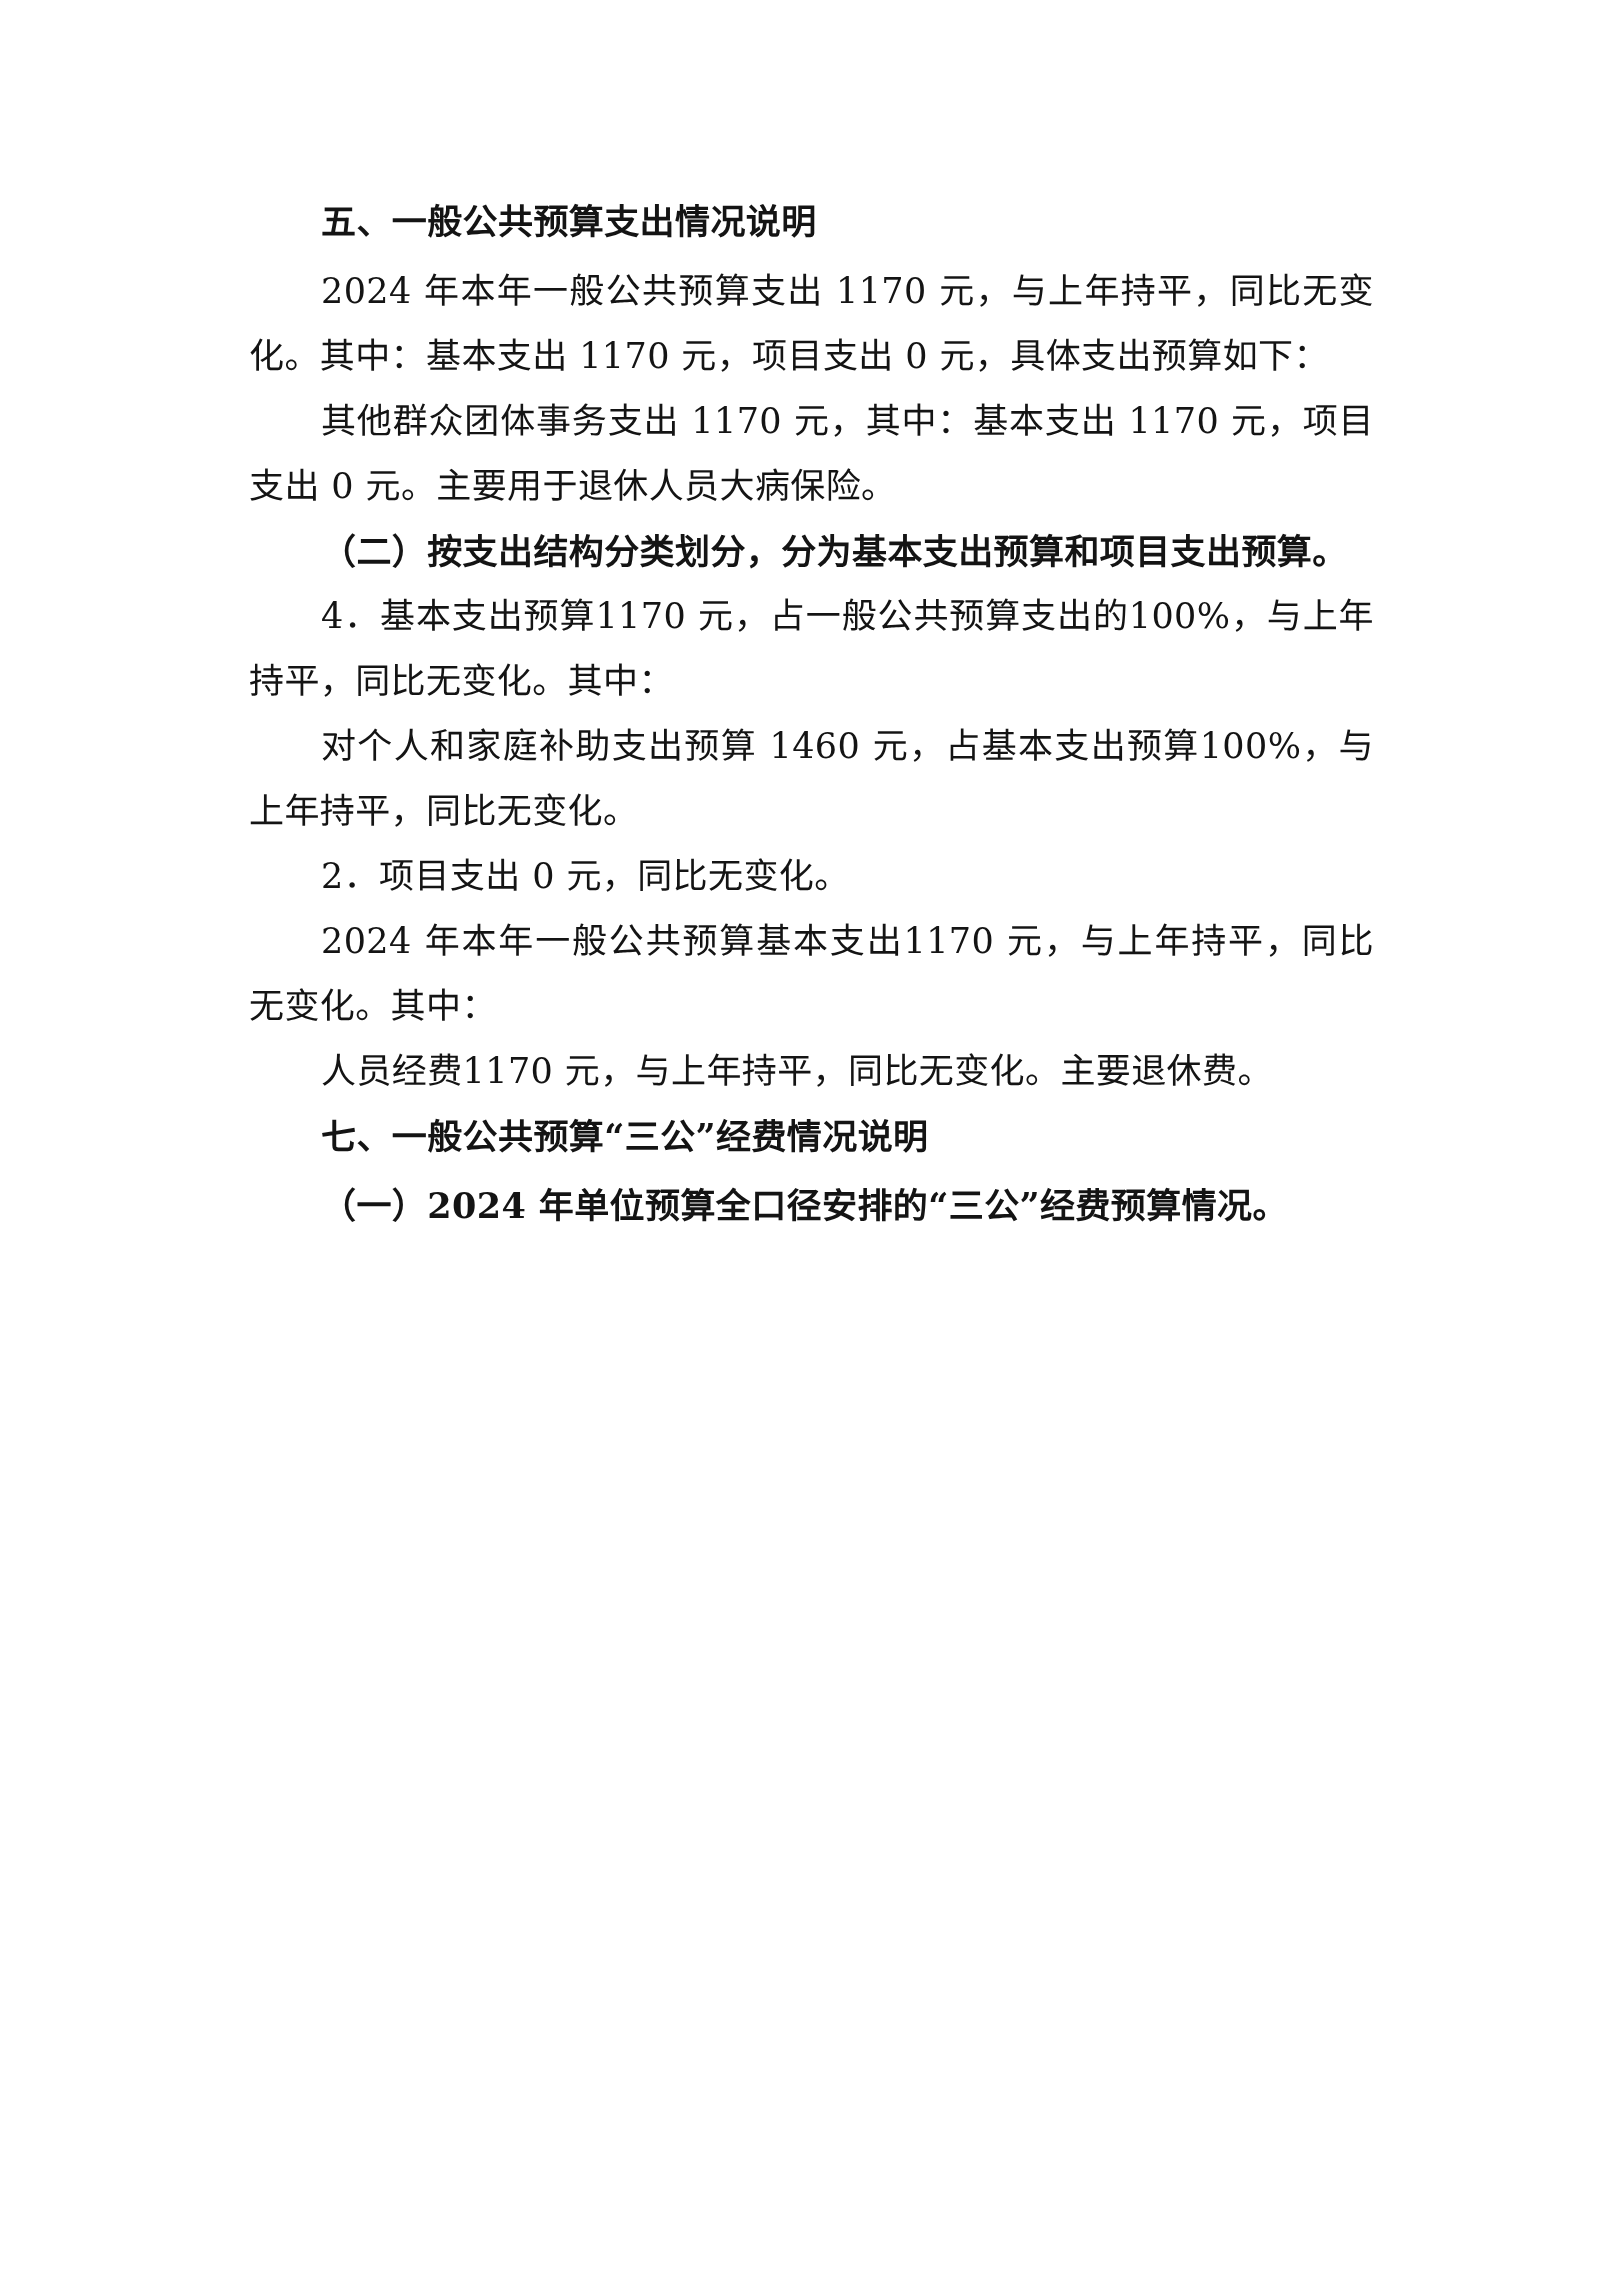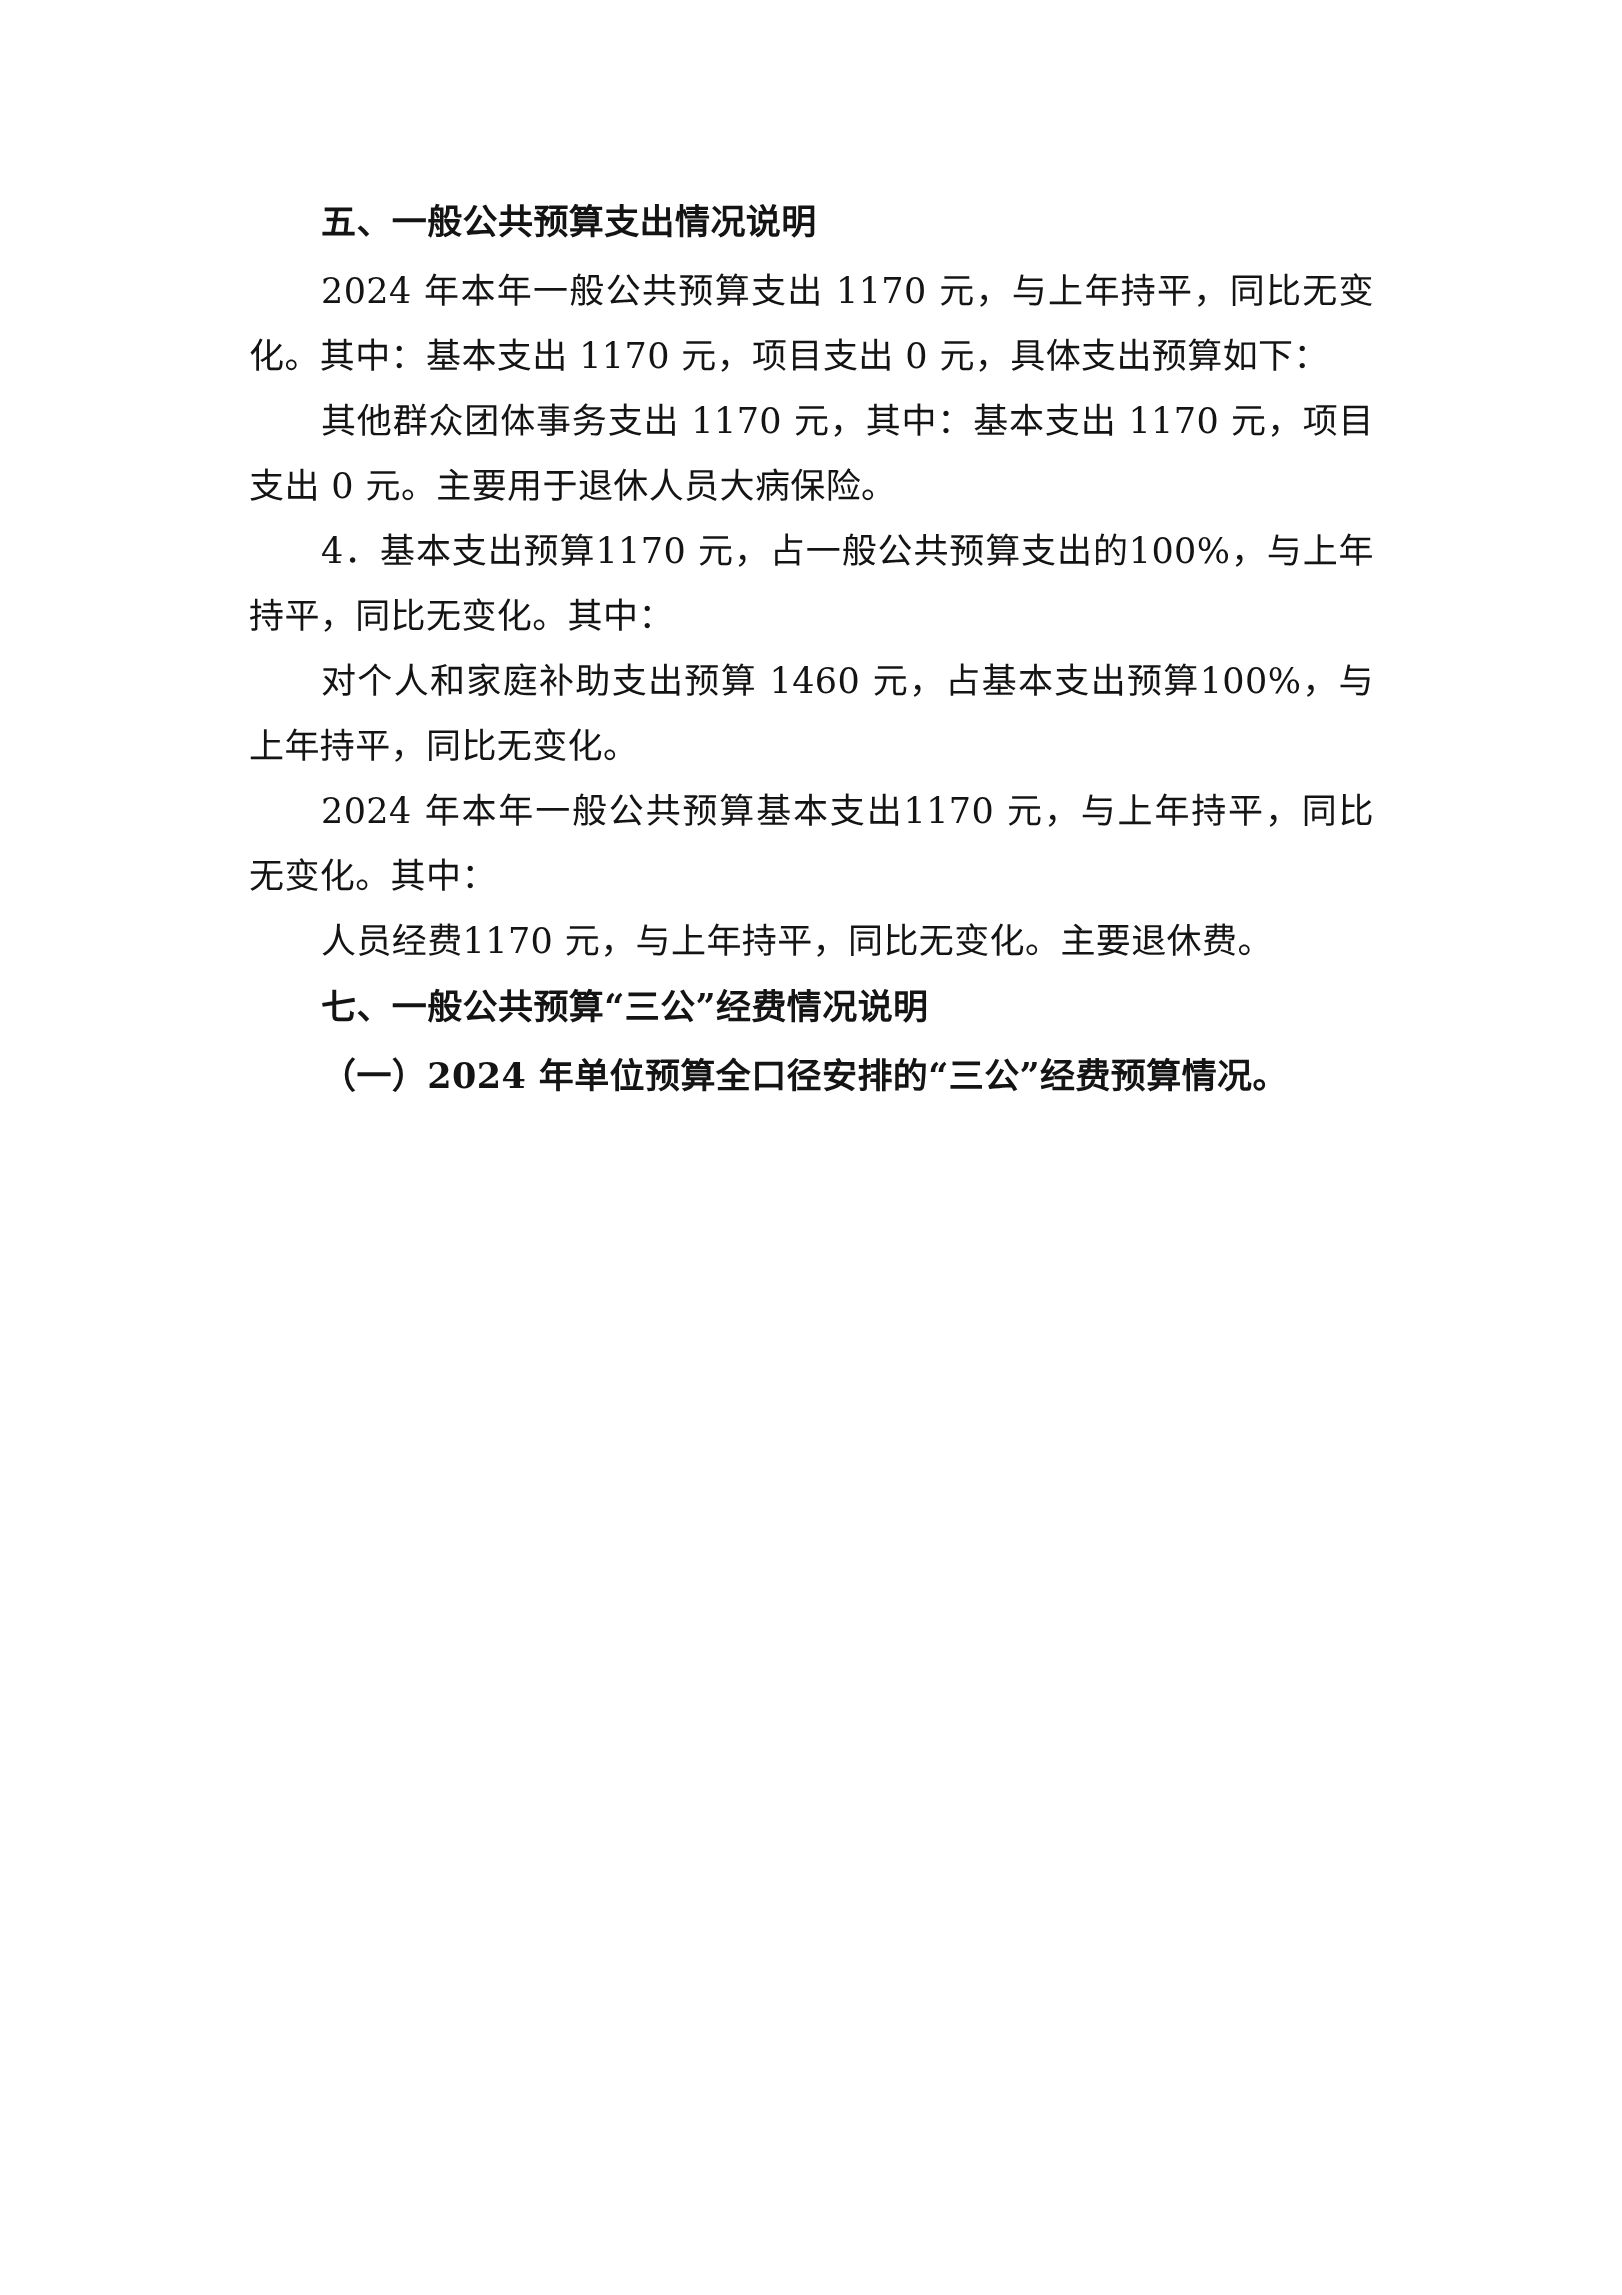--- a/index.html
+++ b/index.html
@@ -51,25 +51,27 @@
 <div class="page">
   <div class="doc-body">
 
     <p class="heading">五、一般公共预算支出情况说明</p>
 
     <p class="para">2024 年本年一般公共预算支出 1170 元，与上年持平，同比无变化。其中：基本支出 1170 元，项目支出 0 元，具体支出预算如下：</p>
 
 
     <p class="para">其他群众团体事务支出 1170 元，其中：基本支出 1170 元，项目支出 0 元。主要用于退休人员大病保险。</p>
 
+    <p class="subheading">（二）按支出结构分类划分，分为基本支出预算和项目支出预算。</p>
 
     <p class="para">4．基本支出预算1170 元，占一般公共预算支出的100%，与上年持平，同比无变化。其中：</p>
 
     <p class="para">对个人和家庭补助支出预算 1460 元，占基本支出预算100%，与上年持平，同比无变化。</p>
 
+    <p class="para">2．项目支出 0 元，同比无变化。</p>
 
 
     <p class="para">2024 年本年一般公共预算基本支出1170 元，与上年持平，同比无变化。其中：</p>
 
     <p class="para">人员经费1170 元，与上年持平，同比无变化。主要退休费。</p>
 
 
     <p class="heading">七、一般公共预算“三公”经费情况说明</p>
 
     <p class="subheading">（一）2024 年单位预算全口径安排的“三公”经费预算情况。</p>

